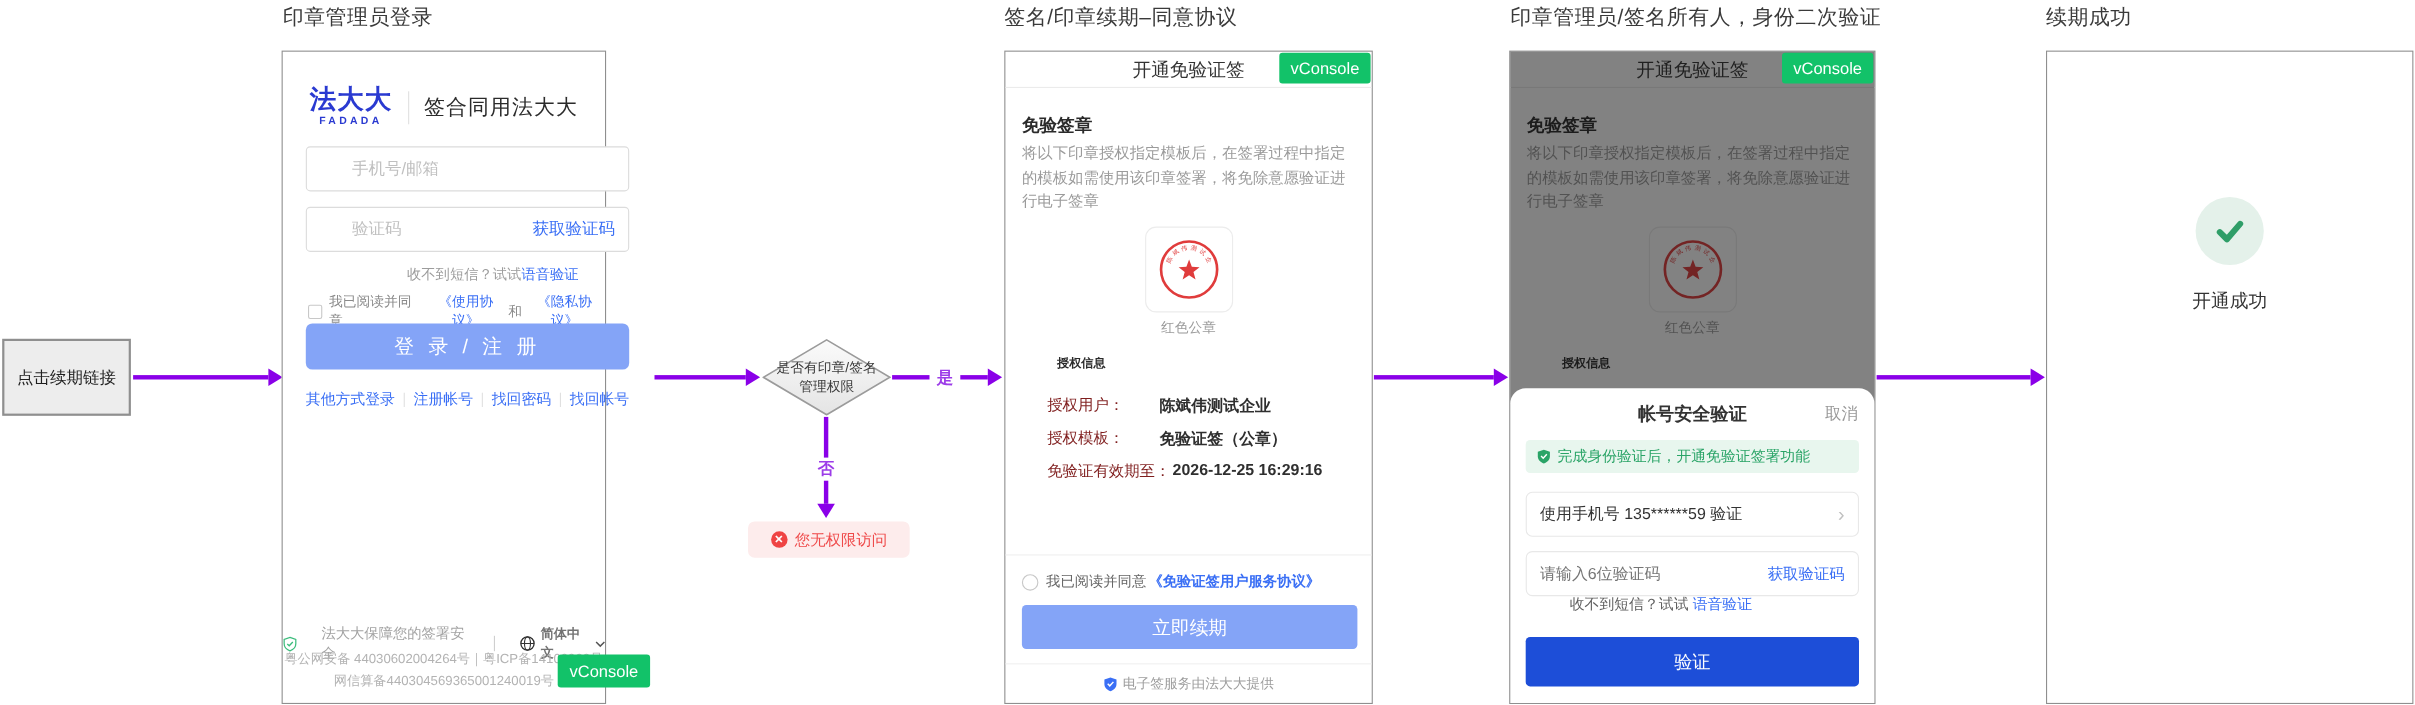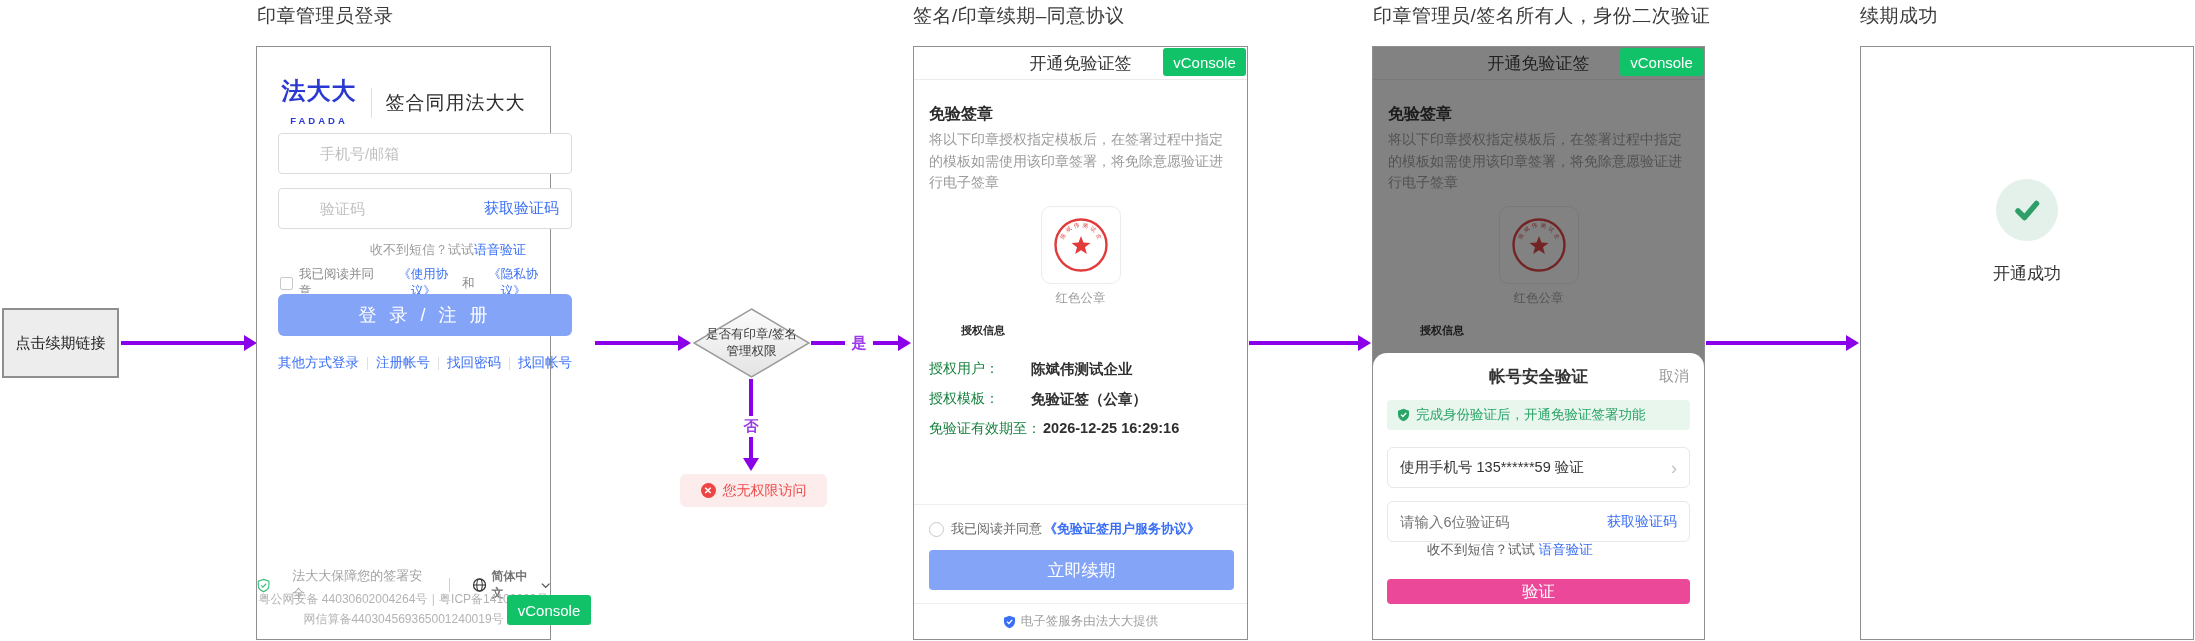--- a/index.html
+++ b/index.html
@@ -43,21 +43,21 @@
   .btn-light { position:absolute; background:#84a4f7; color:#fff; border:none; border-radius:6px;
     display:flex; align-items:center; justify-content:center; cursor:pointer; }
   .checkbox { width:13px; height:13px; border:1px solid #c8c8c8; border-radius:2px; background:#fff; flex:none; }
   .radio { width:15px; height:15px; border:1px solid #c8c8c8; border-radius:50%; background:#fff; flex:none; }
   .vdiv { width:1px; background:#e0e0e0; }
 
   
   .logo-row { position:absolute; left:0; right:0; top:32px; display:flex; align-items:center;
     justify-content:center; gap:14px; }
   .logo-main { font-size:24px; font-weight:800; color:#2a3ad1; letter-spacing:1px; line-height:1; }
-  .logo-sub { font-size:9.5px; font-weight:700; color:#2a3ad1; letter-spacing:3px; margin-top:12px; text-align:center; }
+  .logo-sub { font-size:9.5px; font-weight:700; color:#2a3ad1; letter-spacing:3px; margin-top:2px; text-align:center; }
   .tagline { font-size:19px; color:#2b2b2b; letter-spacing:1px; }
   .sms-row1 { position:absolute; right:24px; top:194px; font-size:13px; color:#9c9c9c; }
   .agree-row1 { position:absolute; left:23px; top:219px; display:flex; align-items:center; gap:6px;
     font-size:12.5px; color:#8a8a8a; }
   .links-row { position:absolute; left:21px; top:307px; width:294px; display:flex; align-items:center;
     justify-content:space-between; font-size:13.5px; }
   .foot1 { position:absolute; left:0; right:0; top:520px; display:flex; align-items:center;
     justify-content:center; gap:22px; font-size:13px; color:#a3a3a3; }
   .lang { font-size:12px; font-weight:600; color:#737373; }
   .foot-small { position:absolute; left:0; right:0; text-align:center; font-size:12px; color:#b3b3b3; }
@@ -66,41 +66,41 @@
   .ph-header { position:absolute; top:0; left:0; right:0; height:33px; border-bottom:1px solid #ebebeb;
     display:flex; align-items:center; justify-content:center; font-size:17px; font-weight:500; color:#333; }
   .sec-title { position:absolute; left:15px; top:57px; font-size:16px; font-weight:700; color:#2b2b2b; }
   .desc { position:absolute; left:15px; right:15px; top:82px; font-size:14px; line-height:1.55; color:#9b9b9b; }
   .seal-box { position:absolute; left:50%; transform:translateX(-50%); top:159px; width:80px; height:78px;
     border:1px solid #ececec; border-radius:10px; display:flex; align-items:center; justify-content:center;
     background:#fff; }
   .seal-cap { position:absolute; left:0; right:0; top:243px; text-align:center; font-size:12.5px; color:#9b9b9b; }
   .auth-title { position:absolute; left:15px; top:276px; font-size:11px; font-weight:700; color:#2b2b2b;margin-left:32px; }
   .arow { position:absolute; left:15px; right:15px; display:flex; font-size:14px; }
-  .alabel { color:#15803d; width:102px; flex:none; }
+  .alabel { color:#7f1d1d; width:102px; flex:none;margin-left:23px; }
   .avalue { color:#2f2f2f; font-weight:600; font-size:14.5px; }
   .agree-row2 { position:absolute; left:15px; top:473px; display:flex; align-items:center; gap:7px;
     font-size:13px; color:#666; }
   .foot2 { position:absolute; left:0; right:0; top:566px; display:flex; align-items:center;
     justify-content:center; gap:5px; font-size:12.5px; color:#9e9e9e; }
 
   
   .overlay { position:absolute; inset:0; background:rgba(15,15,15,0.52); z-index:2; }
   .sheet { position:absolute; left:0; right:0; top:306px; bottom:0; background:#fff;
     border-radius:14px 14px 0 0; z-index:3; }
   .sheet-title { position:absolute; left:0; right:0; top:13px; text-align:center; font-size:16.5px;
     font-weight:700; color:#333; }
   .cancel { position:absolute; right:15px; top:14px; font-size:15px; color:#999; cursor:pointer; }
   .banner { position:absolute; left:14px; right:14px; top:47px; height:30px; background:#e8f6ee;
     border-radius:4px; display:flex; align-items:center; gap:6px; padding:0 10px; color:#2aa467;
     font-size:13.5px; font-weight:500; }
   .field { position:absolute; left:14px; right:14px; height:41px; border:1px solid #e8e8e8; border-radius:6px;
     display:flex; align-items:center; padding:0 12px; font-size:14.5px; color:#333; background:#fff; }
   .chev { margin-left:auto; color:#c0c0c0; font-size:18px; line-height:1; }
-  .btn-primary { position:absolute; left:14px; right:14px; top:226px; height:25px; background:#ec4899;
+  .btn-primary { position:absolute; left:14px; right:14px; top:226px; height:45px; background:#1d4ed8;
     color:#fff; font-size:16.5px; border:none; border-radius:4px; display:flex; align-items:center;
     justify-content:center; cursor:pointer; }
   .sms-row3 { position:absolute; left:14px; top:188px; font-size:13.5px; color:#5f5f5f;padding-left:40px; }
 
   
   .succ-circle { position:absolute; left:50%; transform:translateX(-50%); top:132px; width:62px; height:62px;
     border-radius:50%; background:#e4f1ea; display:flex; align-items:center; justify-content:center; }
   .succ-text { position:absolute; left:0; right:0; top:215px; text-align:center; font-size:17px; color:#333; }
 </style>
 </head>

